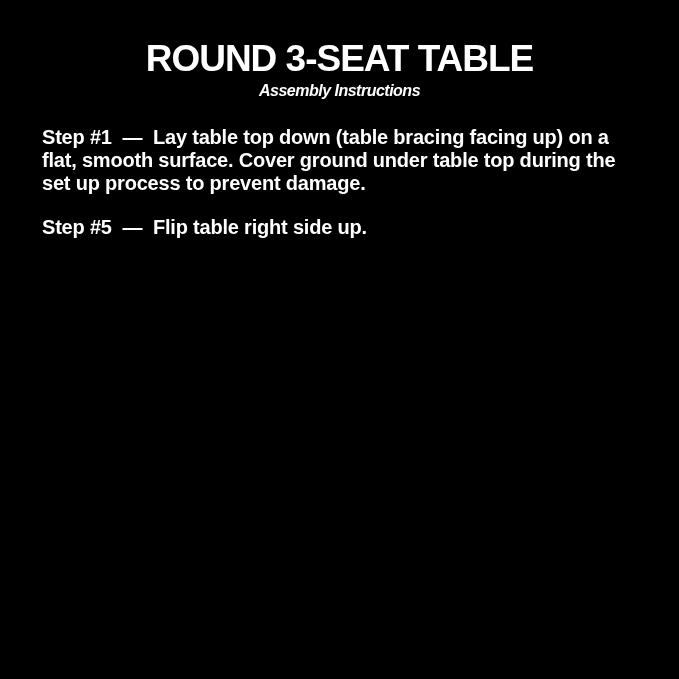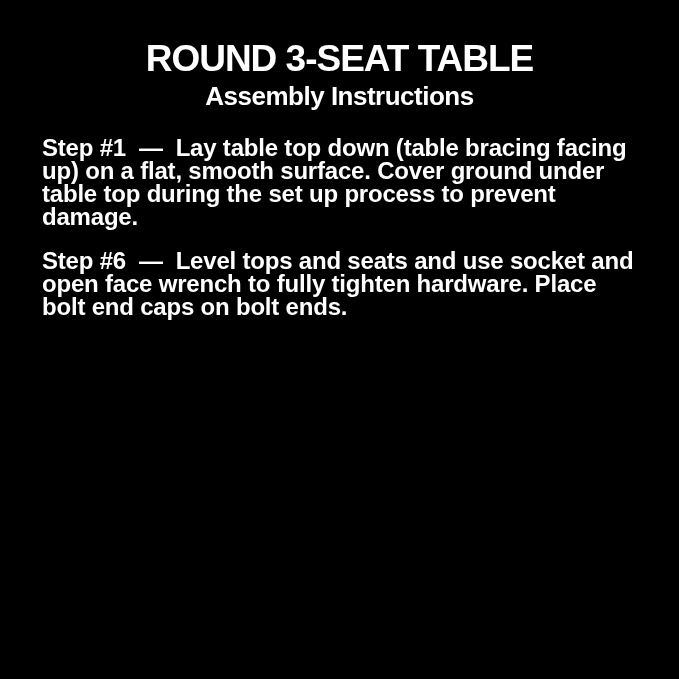--- a/index.html
+++ b/index.html
@@ -24,43 +24,44 @@
   }
   .title {
     margin: 0;
     font-size: 37px;
     line-height: 1.0;
     letter-spacing: -1px;
     font-weight: bold;
   }
   .subtitle {
     margin: 6px 0 0 0;
-    font-size: 26px;
+    font-size: 16px;
     line-height: 1.0;
     letter-spacing: -0.5px;
     font-weight: bold;
+    font-style: italic;
   }
   .steps {
     margin-top: 27px;
     padding: 0 36px 0 42px;
   }
   .step {
     margin: 0 0 21px 0;
-    font-size: 24px;
+    font-size: 20px;
     line-height: 23px;
     letter-spacing: -0.2px;
     font-weight: bold;
     white-space: pre-wrap;
   }
 </style>
 </head>
 <body>
 
 <div class="page">
   <div class="header">
     <h1 class="title">ROUND 3-SEAT TABLE</h1>
     <h2 class="subtitle">Assembly Instructions</h2>
   </div>
   <div class="steps">
     <p class="step">Step #1  —  Lay table top down (table bracing facing up) on a flat, smooth surface. Cover ground under table top during the set up process to prevent damage.</p>
-    <p class="step">Step #6  —  Level tops and seats and use socket and open face wrench to fully tighten hardware. Place bolt end caps on bolt ends.</p>
+    <p class="step">Step #5  —  Flip table right side up.</p>
   </div>
 </div>
 
 </body></html>

